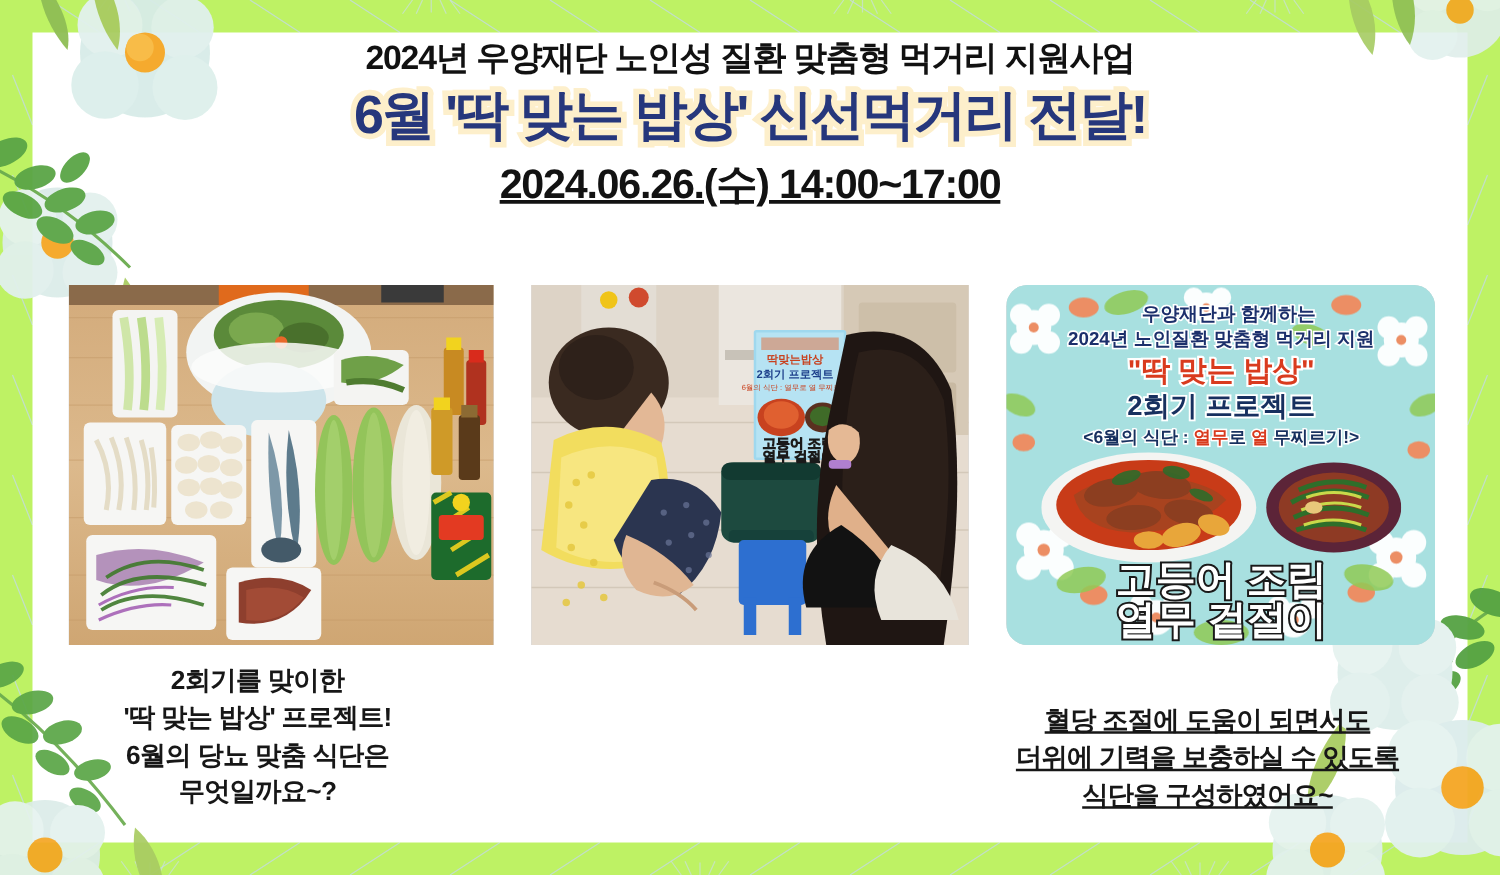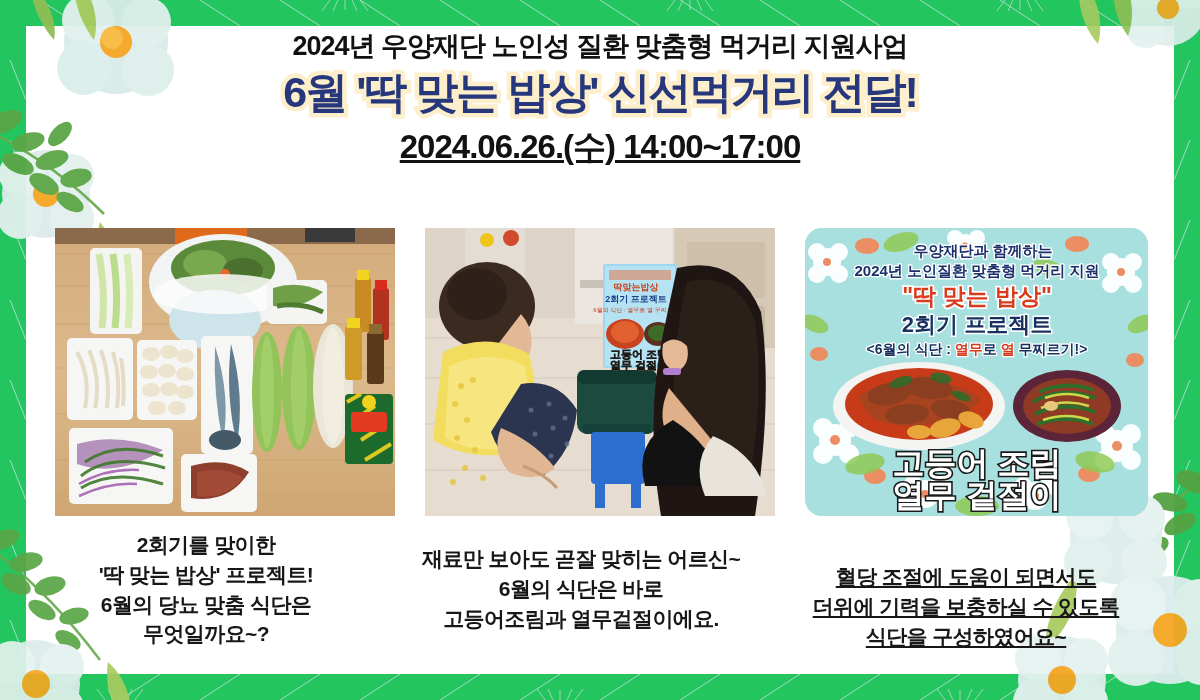--- a/index.html
+++ b/index.html
@@ -6,21 +6,21 @@
   html,body{ width:1200px; height:700px; overflow:hidden; }
   body{
     font-family:"Liberation Sans","DejaVu Sans",sans-serif;
     background:#d9e9e7;
     position:relative;
   }
 
   
   #poster{
     position:absolute; inset:0; width:1200px; height:700px;
-    background:#22c55e;
+    background:#bef264;
     overflow:hidden;
   }
   .border-pattern{ position:absolute; inset:0; pointer-events:none; }
 
   
   .inner-panel{
     position:absolute;
     left:26px; top:26px; right:26px; bottom:26px;
     background:#ffffff;
     z-index:2;
@@ -585,21 +585,18 @@
         </g>
       </svg>
     </div>
   </div>
 
   <div class="caption-row">
     <div class="caption" id="caption-1">2회기를 맞이한
 '딱 맞는 밥상' 프로젝트!
 6월의 당뇨 맞춤 식단은
 무엇일까요~?</div>
-    <div class="caption" id="caption-2">재료만 보아도 곧잘 맞히는 어르신~
-6월의 식단은 바로
-고등어조림과 열무겉절이에요.</div>
     <div class="caption" id="caption-3">혈당 조절에 도움이 되면서도
 더위에 기력을 보충하실 수 있도록
 식단을 구성하였어요~</div>
   </div>
 
 </div>
 
 </body></html>

